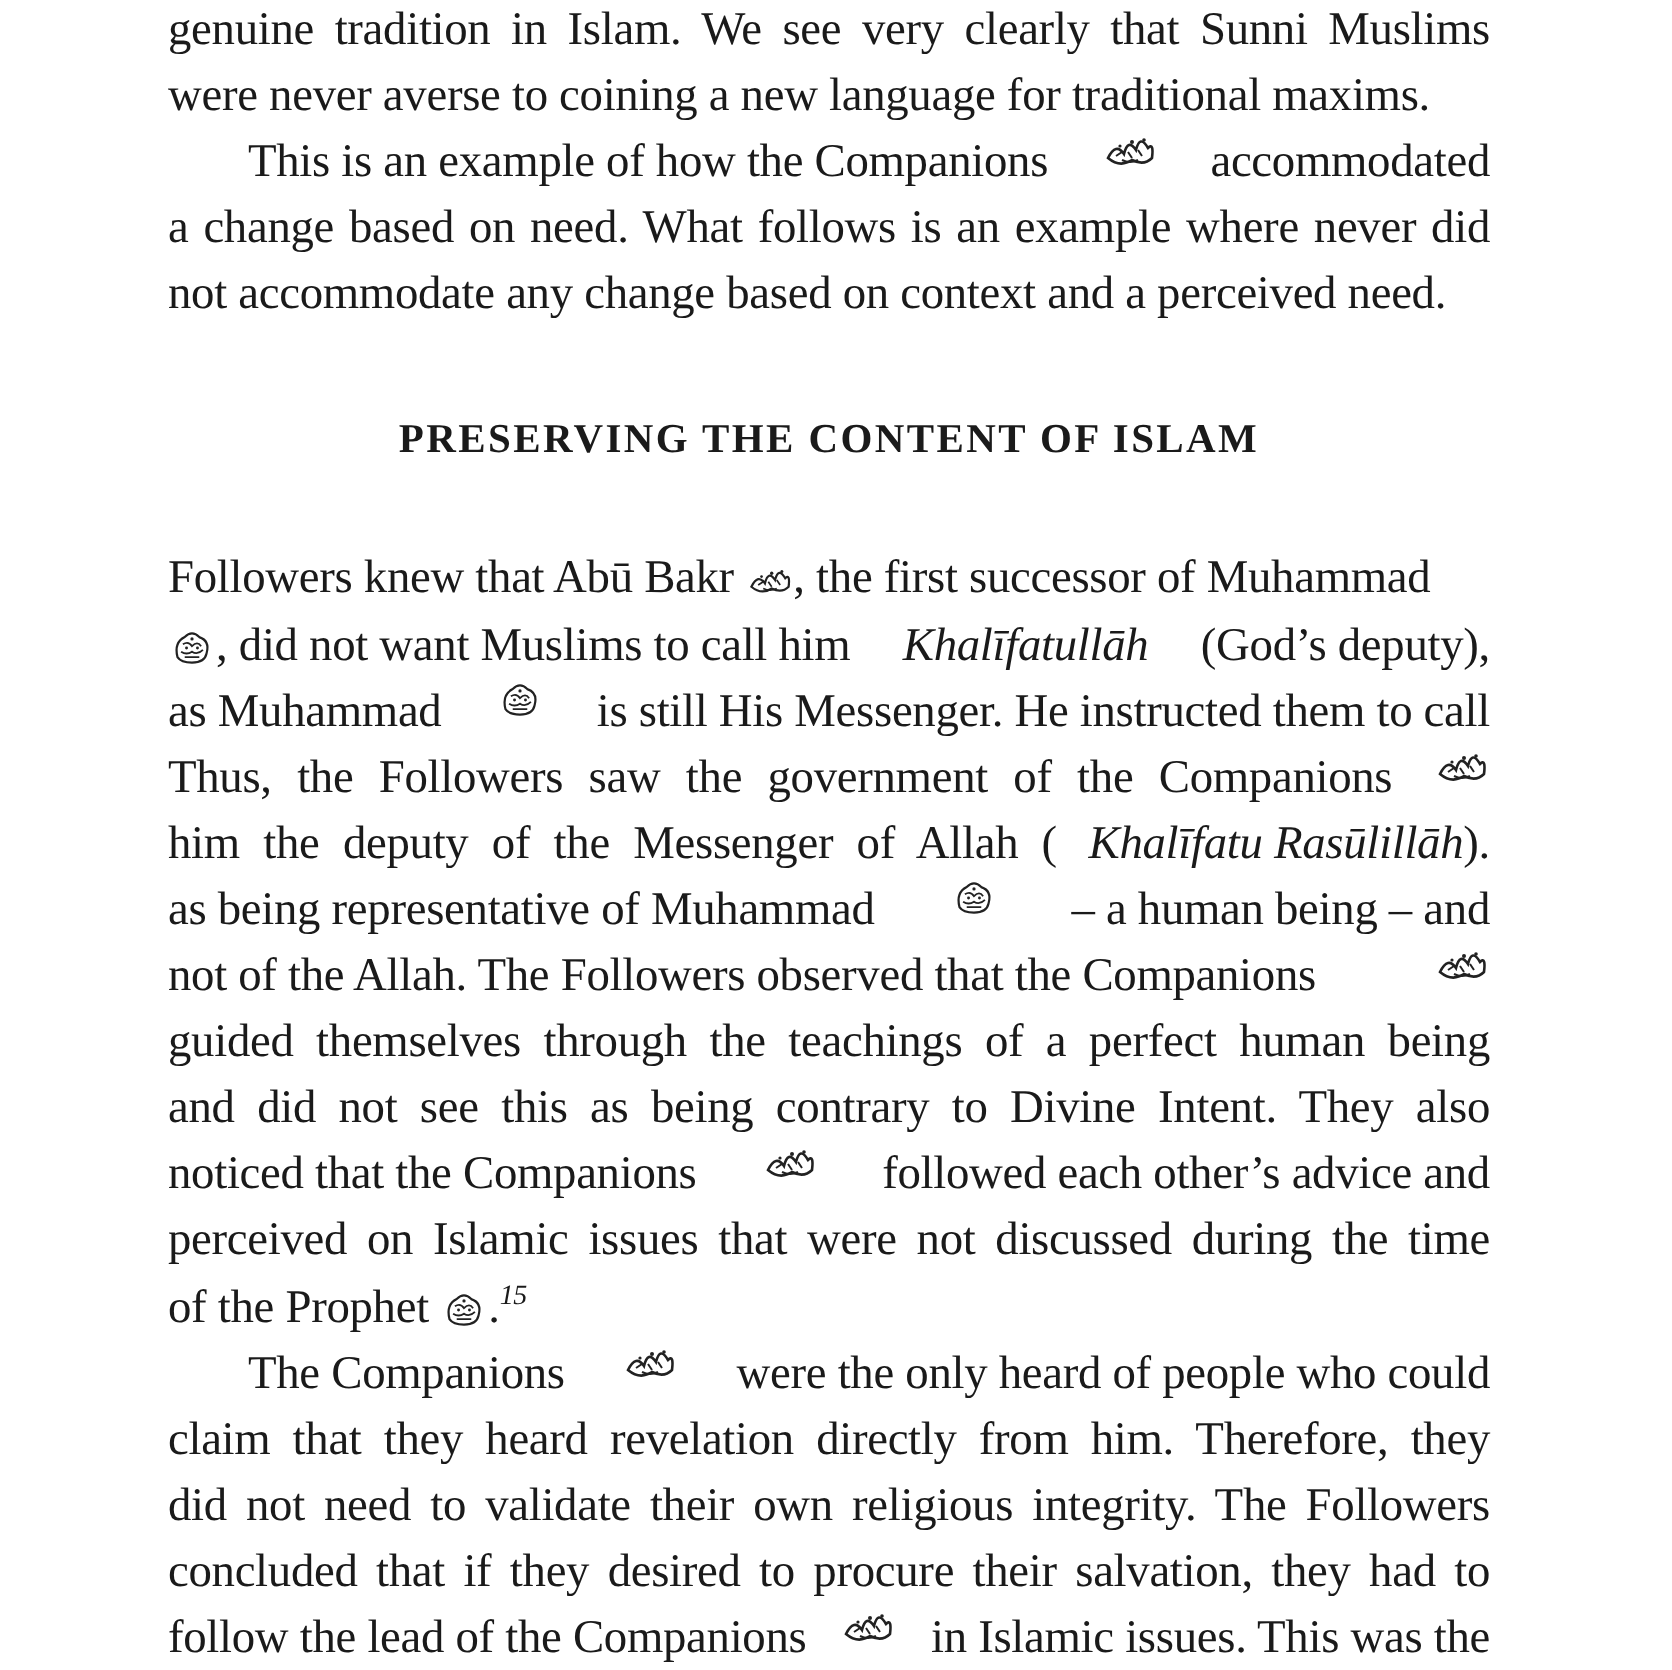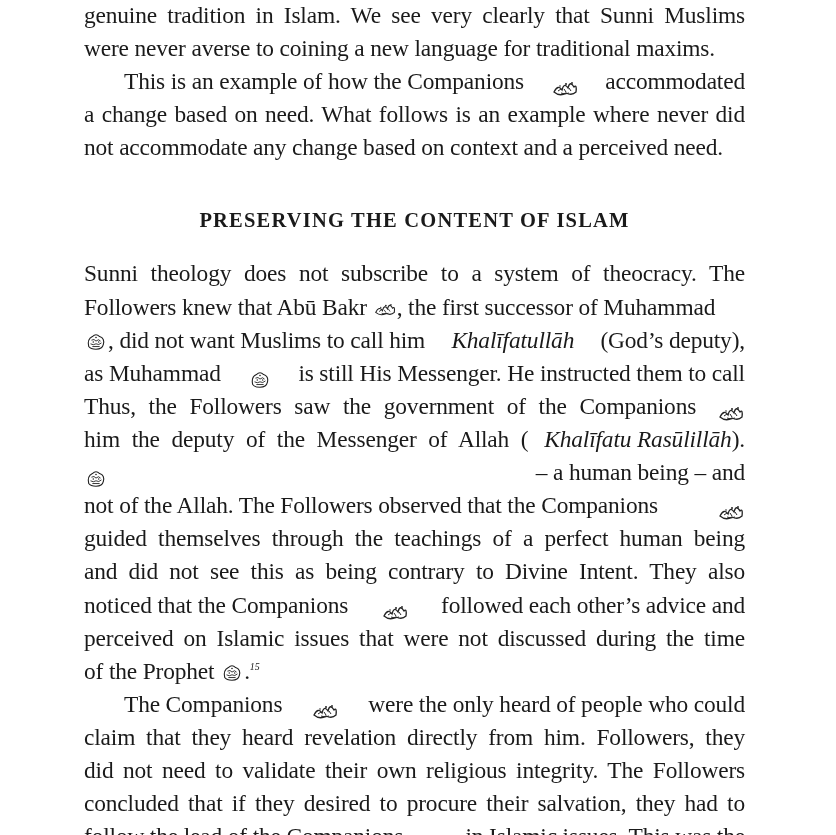--- a/index.html
+++ b/index.html
@@ -54,33 +54,33 @@
   }
   .heading {
     display: block;
     text-align: center;
     font-weight: bold;
     font-size: 20.5px;
     letter-spacing: 1.2px;
     margin-top: 40px;
     height: 33px;
     line-height: 33px;
-    margin-bottom: 20px;
+    margin-bottom: 36px;
   }
   .it { font-style: italic; font-family: Liberation Serif, serif; }
   sup.fn {
-    font-size: 10px;
+    font-size: 14px;
     vertical-align: 9px;
     line-height: 0;
     font-style: italic;
   }
   .justify-wrap {
     display: flex;
     justify-content: space-between;
-    align-items: flex-end;
+    align-items: flex-start;
     white-space: nowrap;
   }
 </style>
 </head>
 <body>
 
 <svg width="0" height="0" style="position:absolute">
   <defs>
     <g id="glyph-companions">
       <path d="M2 14 Q6 6 10 12 Q12 4 16 10 Q18 2 22 9 Q25 6 24 14 Q20 18 14 15 Q8 19 2 14 Z" fill="none" stroke="#222" stroke-width="1.3"></path>
@@ -116,21 +116,20 @@
         </span>
       <span>accommodated</span>
     </div>
     <span class="line">a change based on need. What follows is an example where never did</span>
     <span class="line last">not accommodate any change based on context and a perceived need.</span>
   </div>
 
   <h2 class="heading">PRESERVING THE CONTENT OF ISLAM</h2>
 
   <div class="paragraph">
-    <span class="line">Sunni theology does not subscribe to a system of theocracy. The</span>
 
     <div class="line justify-wrap">
       <span><span>Followers knew that Abū Bakr</span>&nbsp;<span class="honorific narrow"><svg viewBox="0 0 26 20">
               <use href="#glyph-companions"></use>
             </svg></span><span>, the first successor of Muhammad</span></span>
     </div>
 
     <div class="line justify-wrap">
       <span><span class="honorific narrow"><svg viewBox="0 0 24 22">
               <use href="#glyph-prophet"></use>
@@ -157,20 +156,21 @@
           </svg>
         </span>
     </div>
 
     <div class="line justify-wrap">
       <span style="word-spacing:6px">him the deputy of the Messenger of Allah (</span>
       <span><span class="it">Khalīfatu Rasūlillāh</span><span>).</span></span>
     </div>
 
     <div class="line justify-wrap">
+      <span>as being representative of Muhammad</span>
       <span class="honorific narrow">
           <svg viewBox="0 0 24 22">
             <use href="#glyph-prophet"></use>
           </svg>
         </span>
       <span>– a human being – and</span>
     </div>
 
     <div class="line justify-wrap">
       <span>not of the Allah. The Followers observed that the Companions</span>
@@ -207,21 +207,21 @@
   <div class="paragraph">
     <div class="line indent justify-wrap">
       <span>The Companions</span>
       <span class="honorific">
           <svg viewBox="0 0 26 20">
             <use href="#glyph-companions"></use>
           </svg>
         </span>
       <span>were the only heard of people who could</span>
     </div>
-    <span class="line">claim that they heard revelation directly from him. Followers, they</span>
+    <span class="line">claim that they heard revelation directly from him. Therefore, they</span>
     <span class="line">did not need to validate their own religious integrity. The Followers</span>
     <span class="line">concluded that if they desired to procure their salvation, they had to</span>
     <div class="line justify-wrap">
       <span>follow the lead of the Companions</span>
       <span class="honorific">
           <svg viewBox="0 0 26 20">
             <use href="#glyph-companions"></use>
           </svg>
         </span>
       <span>in Islamic issues. This was the</span>

